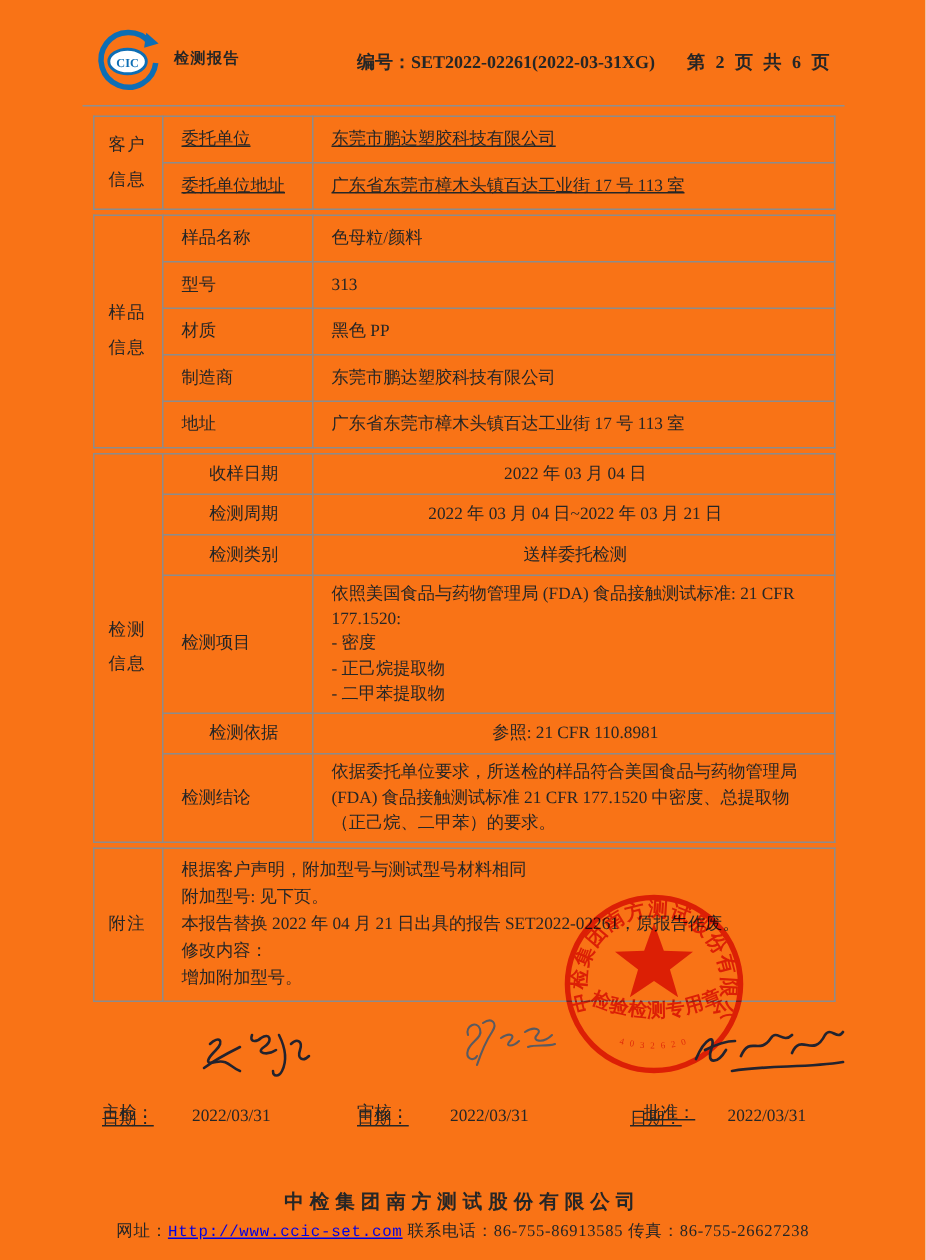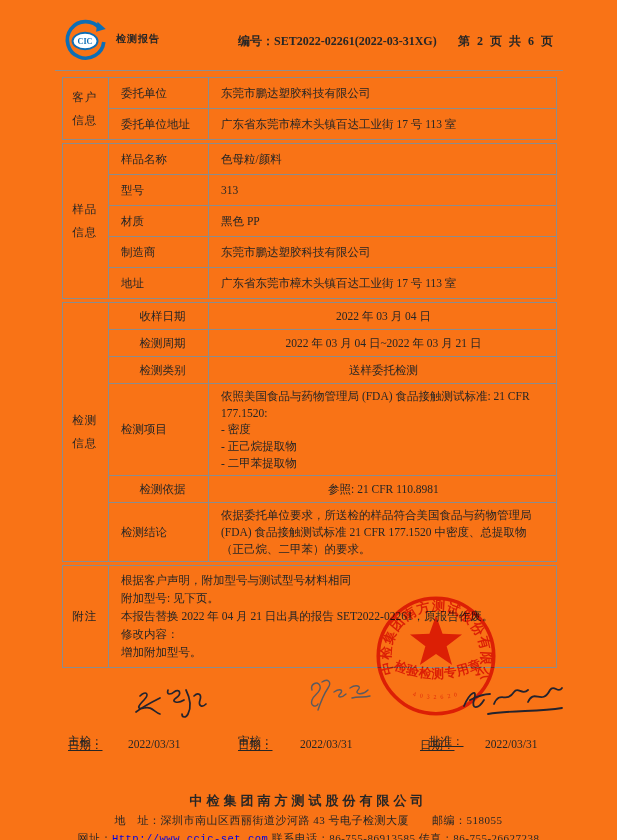--- a/index.html
+++ b/index.html
@@ -20,21 +20,21 @@
 
   
   .tables { position:absolute; top:77px; left:62px; width:494px; }
   table { border-collapse:collapse; width:494px; table-layout:fixed; margin-bottom:3px; }
   td { border:1px solid #8c8c8c; font-size:11.5px; line-height:1.45; vertical-align:middle; }
   .gcell { text-align:center; padding:2px 6px; }
   .gcell span { display:inline-block; width:2.3em; line-height:2.0; letter-spacing:1px; text-align:left; }
   .lcell { padding:3px 4px 3px 12px; height:29px; }
   .vcell { padding:4px 10px 4px 12px; }
   .pre { white-space:pre-line; }
-  .t1 .lcell, .t1 .vcell { height:31px; }
+  .t1 .lcell, .t1 .vcell { height:31px;text-decoration:underline; }
   .t2 .lcell, .t2 .vcell { height:31px; }
   .t3 td.short { height:27px;text-align:center; }
   .notes-cell { padding:6px 10px 6px 12px; white-space:pre-line; line-height:1.55; }
 
   
   .sig-area { position:absolute; left:0; top:0; width:617px; height:840px; pointer-events:none; }
   .sig-label { position:absolute; font-size:11.5px;margin-top:36px; }
   .sig-date-label { position:absolute; font-size:11.5px;text-decoration:underline; }
   .sig-date { position:absolute; font-size:11.5px; }
   .sig-svg { position:absolute; }
@@ -232,21 +232,20 @@
     <text font-size="12.5" font-weight="bold" fill="#e03427" letter-spacing="0.5" font-family="Liberation Serif, DejaVu Serif, serif">
       <textPath href="#innerPath" startOffset="1">检验检测专用章</textPath>
     </text>
     <text font-size="6" fill="#e03427" letter-spacing="4" opacity="0.85" font-family="Liberation Serif, DejaVu Serif, serif">
       <textPath href="#codePath" startOffset="4">4032620</textPath>
     </text>
   </svg>
 
   <div class="footer">
     <div class="f-company">中检集团南方测试股份有限公司</div>
-    <div class="f-line">地　址：深圳市南山区西丽街道沙河路 43 号电子检测大厦　　邮编：518055</div>
     <div class="f-line">
       <span>网址：</span><a class="f-link" href="#">Http://www.ccic-set.com</a>
       <span>联系电话：</span><span>86-755-86913585</span>
       <span>传真：</span><span>86-755-26627238</span>
     </div>
   </div>
 
 </div>
 
 </body></html>

